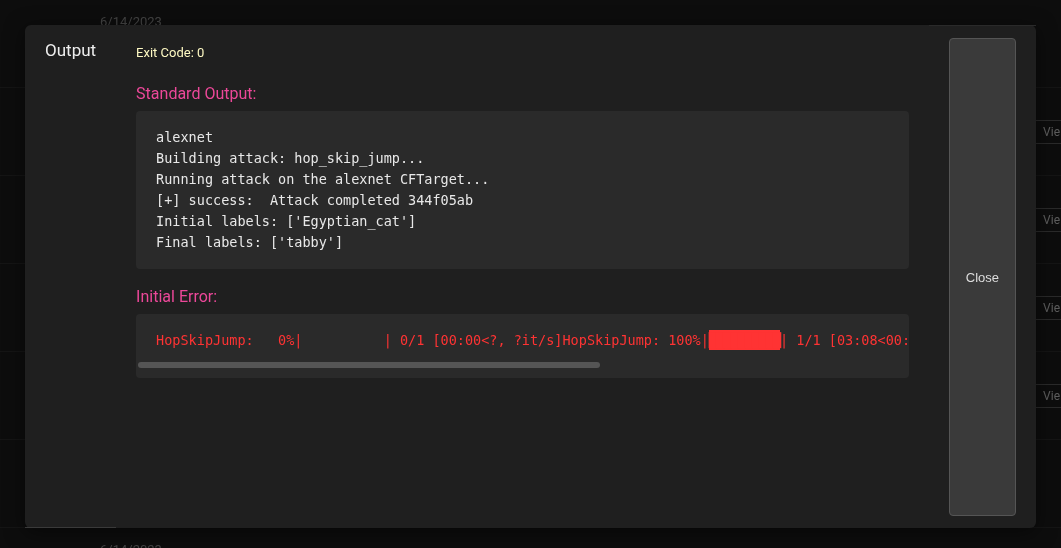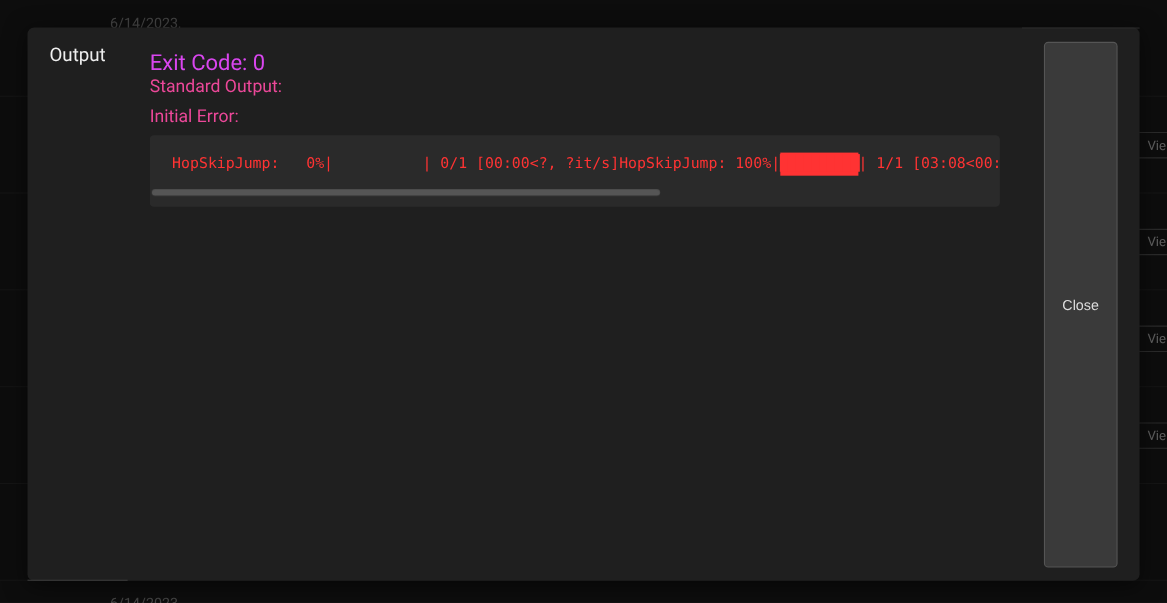--- a/index.html
+++ b/index.html
@@ -109,23 +109,23 @@
       font-size: 17px;
       font-weight: 400;
       color: #eee;
     }
     .modal-body {
       flex: 1;
       padding: 20px;
       overflow-y: auto;
     }
     .exit-code {
-      font-size: 20px;
-      color: #d946ef;
-      margin-bottom: 0;
+      font-size: 13px;
+      color: #fef9c3;
+      margin-bottom: 24px;
     }
     .section-label {
       font-size: 16px;
       color: #ec4899;
       margin-bottom: 8px;
     }
     .code-block {
       background: #2a2a2a;
       border-radius: 4px;
       padding: 16px 20px;
@@ -229,20 +229,26 @@
 
 <div class="modal-overlay"></div>
 
 <div class="modal">
   <div class="modal-header">
     <div class="modal-title">Output</div>
   </div>
   <div class="modal-body">
     <div class="exit-code">Exit Code: 0</div>
     <div class="section-label">Standard Output:</div>
+    <div class="code-block">alexnet
+Building attack: hop_skip_jump...
+Running attack on the alexnet CFTarget...
+[+] success:  Attack completed 344f05ab
+Initial labels: ['Egyptian_cat']
+Final labels: ['tabby']</div>
     <div class="section-label">Initial Error:</div>
     <div class="error-wrap">
       <div class="code-block error"><span>HopSkipJump:   0%|          | 0/1 [00:00&lt;?, ?it/s]HopSkipJump: 100%|</span><span class="error-bar">██████████</span><span>| 1/1 [03:08&lt;00:00, 188.33s/it]HopSkipJump: 100%|</span></div>
       <div class="scrollbar-hint"></div>
     </div>
   </div>
   <div class="modal-footer">
     <button class="close-btn">Close</button>
   </div>
 </div>

